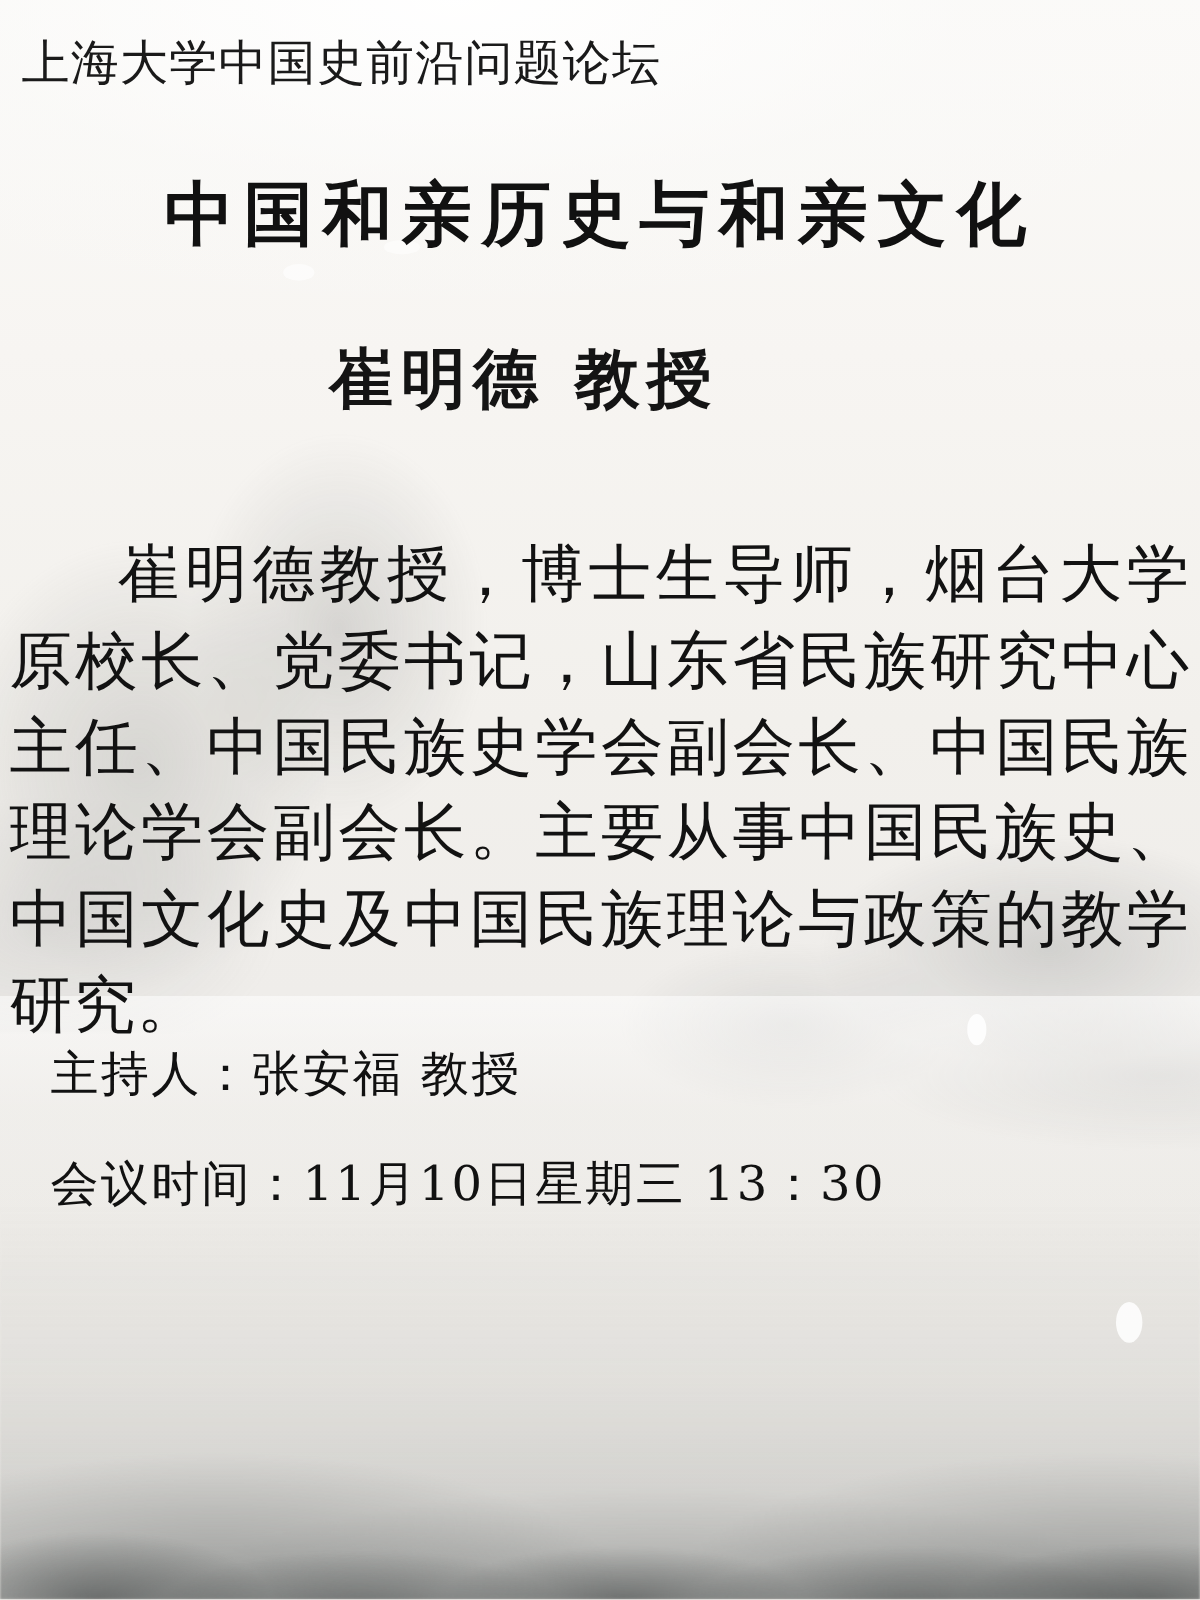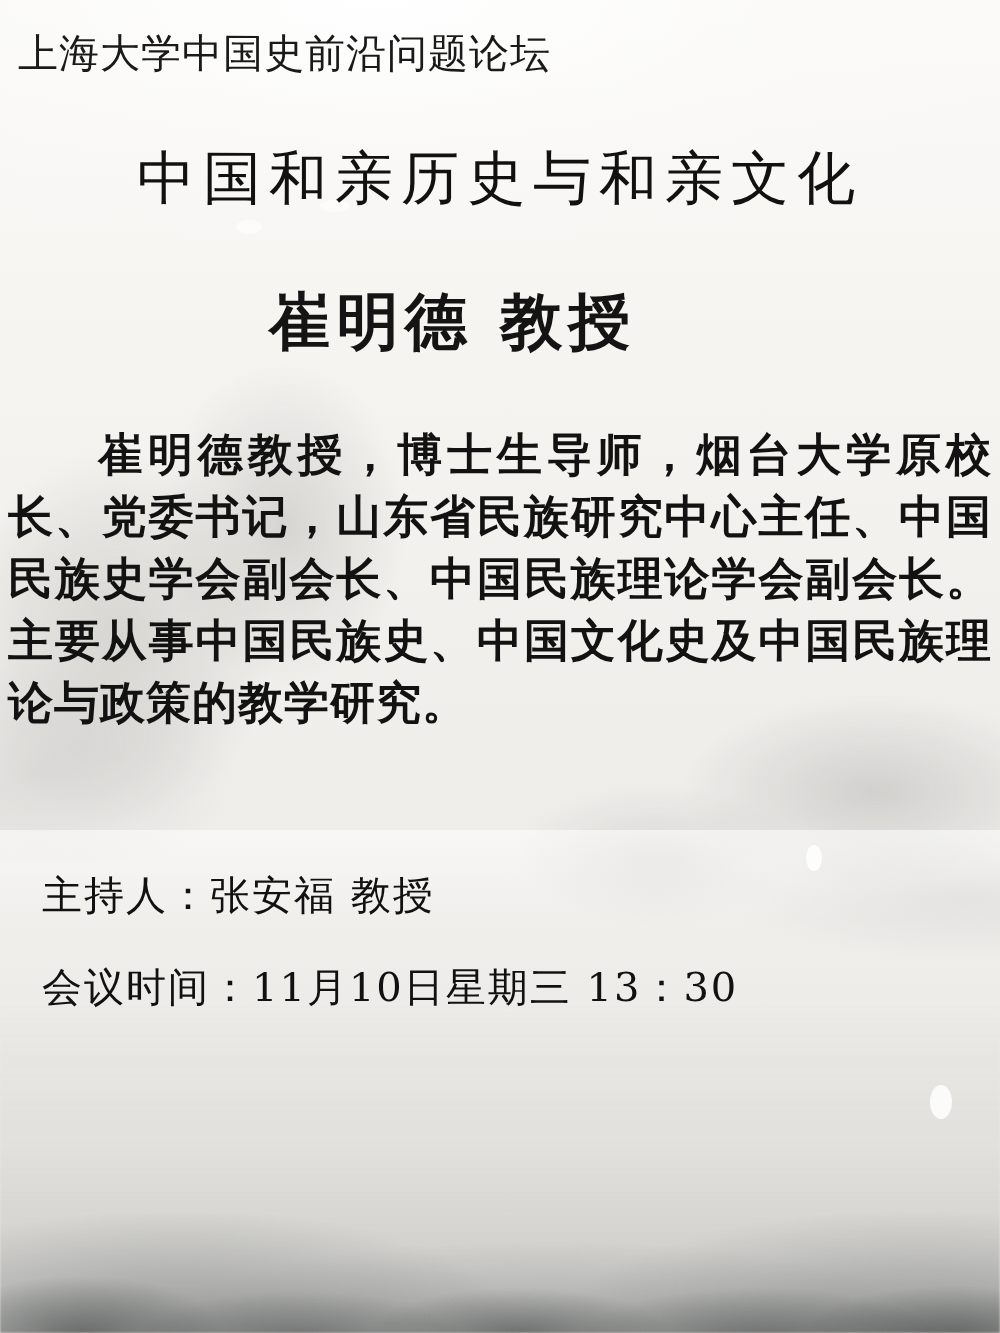--- a/index.html
+++ b/index.html
@@ -110,53 +110,52 @@
     margin-top: 24px;
   }
 
   .main-title {
     position: absolute;
     left: 0;
     top: 140px;
     width: 1000px;
     text-align: center;
     font-size: 58px;
-    font-weight: normal;
+    font-weight: bold;
     color: #111;
     letter-spacing: 8px;
     font-family: "DejaVu Sans", "Liberation Sans", sans-serif;
   }
 
   .speaker {
     position: absolute;
     left: 0;
     top: 280px;
     width: 873px;
     text-align: center;
-    font-size: 62px;
+    font-size: 54px;
     font-weight: bold;
     color: #141414;
     letter-spacing: 6px;
     font-family: "DejaVu Serif", "Liberation Serif", serif;
-    padding-left: 16px;
   }
 
   .bio {
     position: absolute;
     left: 8px;
-    top: 424px;
+    top: 444px;
     width: 984px;
-    font-size: 45px;
+    font-size: 52px;
     line-height: 1.38;
     color: #121212;
     text-align: justify;
     text-indent: 90px;
     letter-spacing: 1px;
     font-family: "DejaVu Serif", "Liberation Serif", serif;
-    font-weight: 700;
+    font-weight: 400;
   }
 
   .info-block {
     position: absolute;
     left: 42px;
     top: 875px;
     width: 950px;
   }
 
   .info-line {

